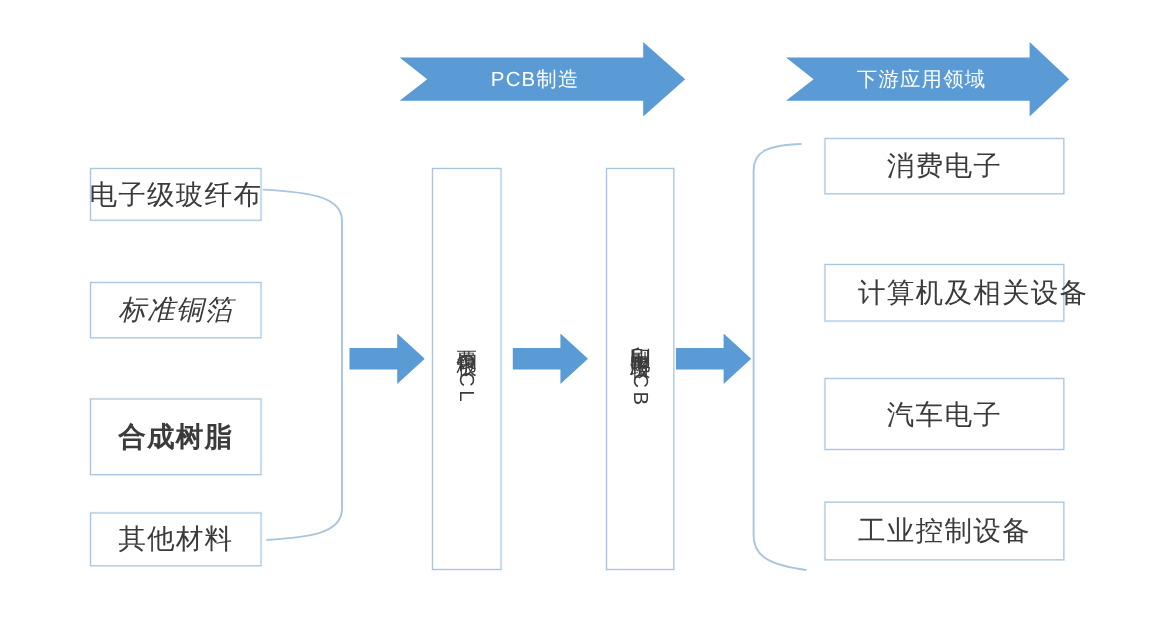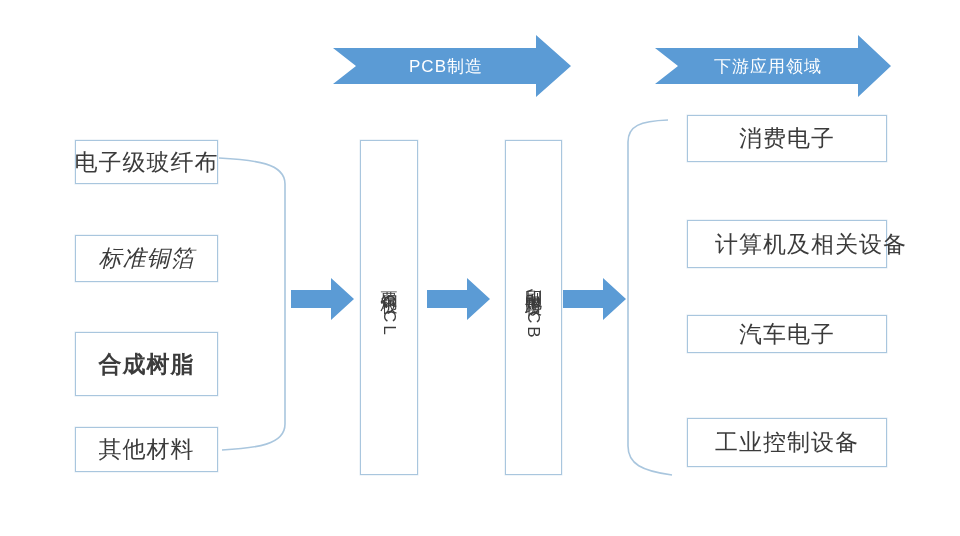--- a/index.html
+++ b/index.html
@@ -79,16 +79,16 @@
 
   <div class="vbox" style="left:360px; width:58px;">
     <span class="vlabel">覆铜板 CCL</span>
   </div>
   <div class="vbox" style="left:505px; width:57px;">
     <span class="vlabel">印刷电路板 PCB</span>
   </div>
 
   <div class="box right-box" style="top:115px; height:47px;">消费电子</div>
   <div class="box right-box" style="top:220px; height:48px;padding-left:48px;">计算机及相关设备</div>
-  <div class="box right-box" style="top:315px; height:38px;">汽车电子</div>
+  <div class="box right-box" style="top:315px; height:60px;">汽车电子</div>
   <div class="box right-box" style="top:418px; height:49px;">工业控制设备</div>
 
 </div>
 
 </body></html>

